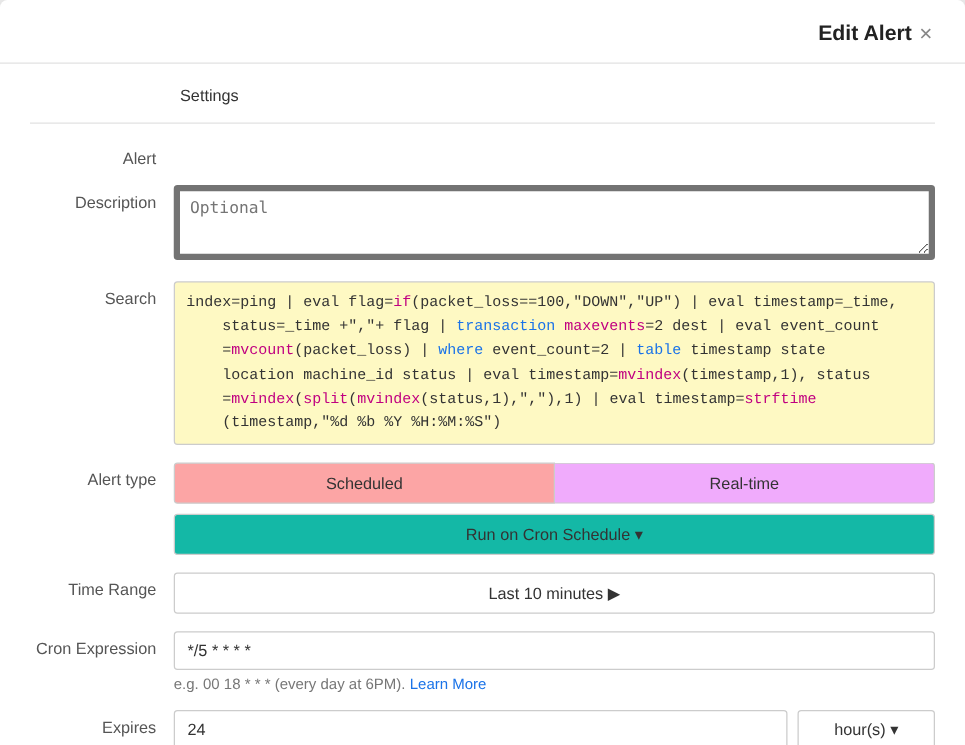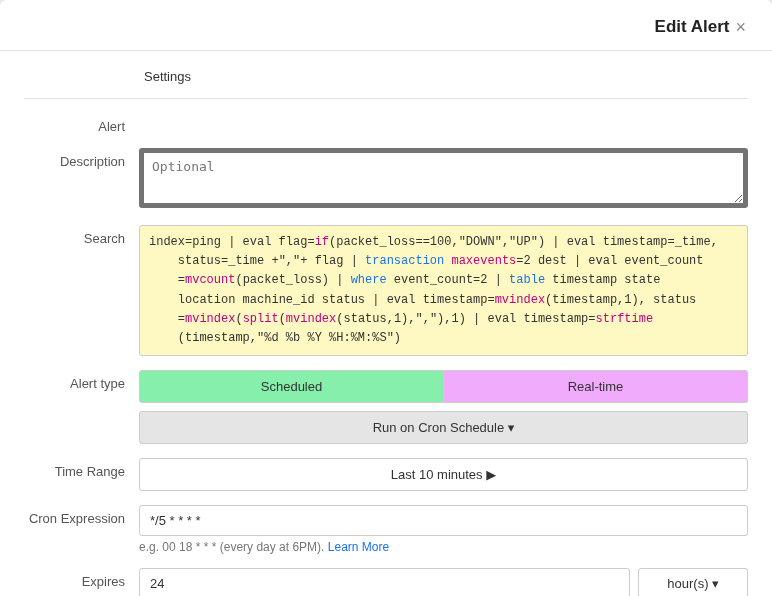--- a/index.html
+++ b/index.html
@@ -110,31 +110,31 @@
     .btn-alert-type {
       flex: 1;
       padding: 8px 0;
       border: 1px solid #ccc;
       background: #f0abfc;
       font-size: 13px;
       cursor: pointer;
       color: #333;
     }
     .btn-alert-type.active {
-      background: #86efac;
+      background: #fca5a5;
       font-weight: 500;
     }
     .btn-alert-type:first-child { border-radius: 3px 0 0 3px; }
     .btn-alert-type:last-child { border-radius: 0 3px 3px 0; border-left: none; }
     .btn-full {
       width: 100%;
       padding: 8px 12px;
       border: 1px solid #ccc;
       border-radius: 3px;
-      background: #e5e5e5;
+      background: #14b8a6;
       font-size: 13px;
       cursor: pointer;
       color: #333;
       text-align: center;
       margin-top: 8px;
     }
     .btn-range {
       width: 100%;
       padding: 8px 12px;
       border: 1px solid #ccc;

